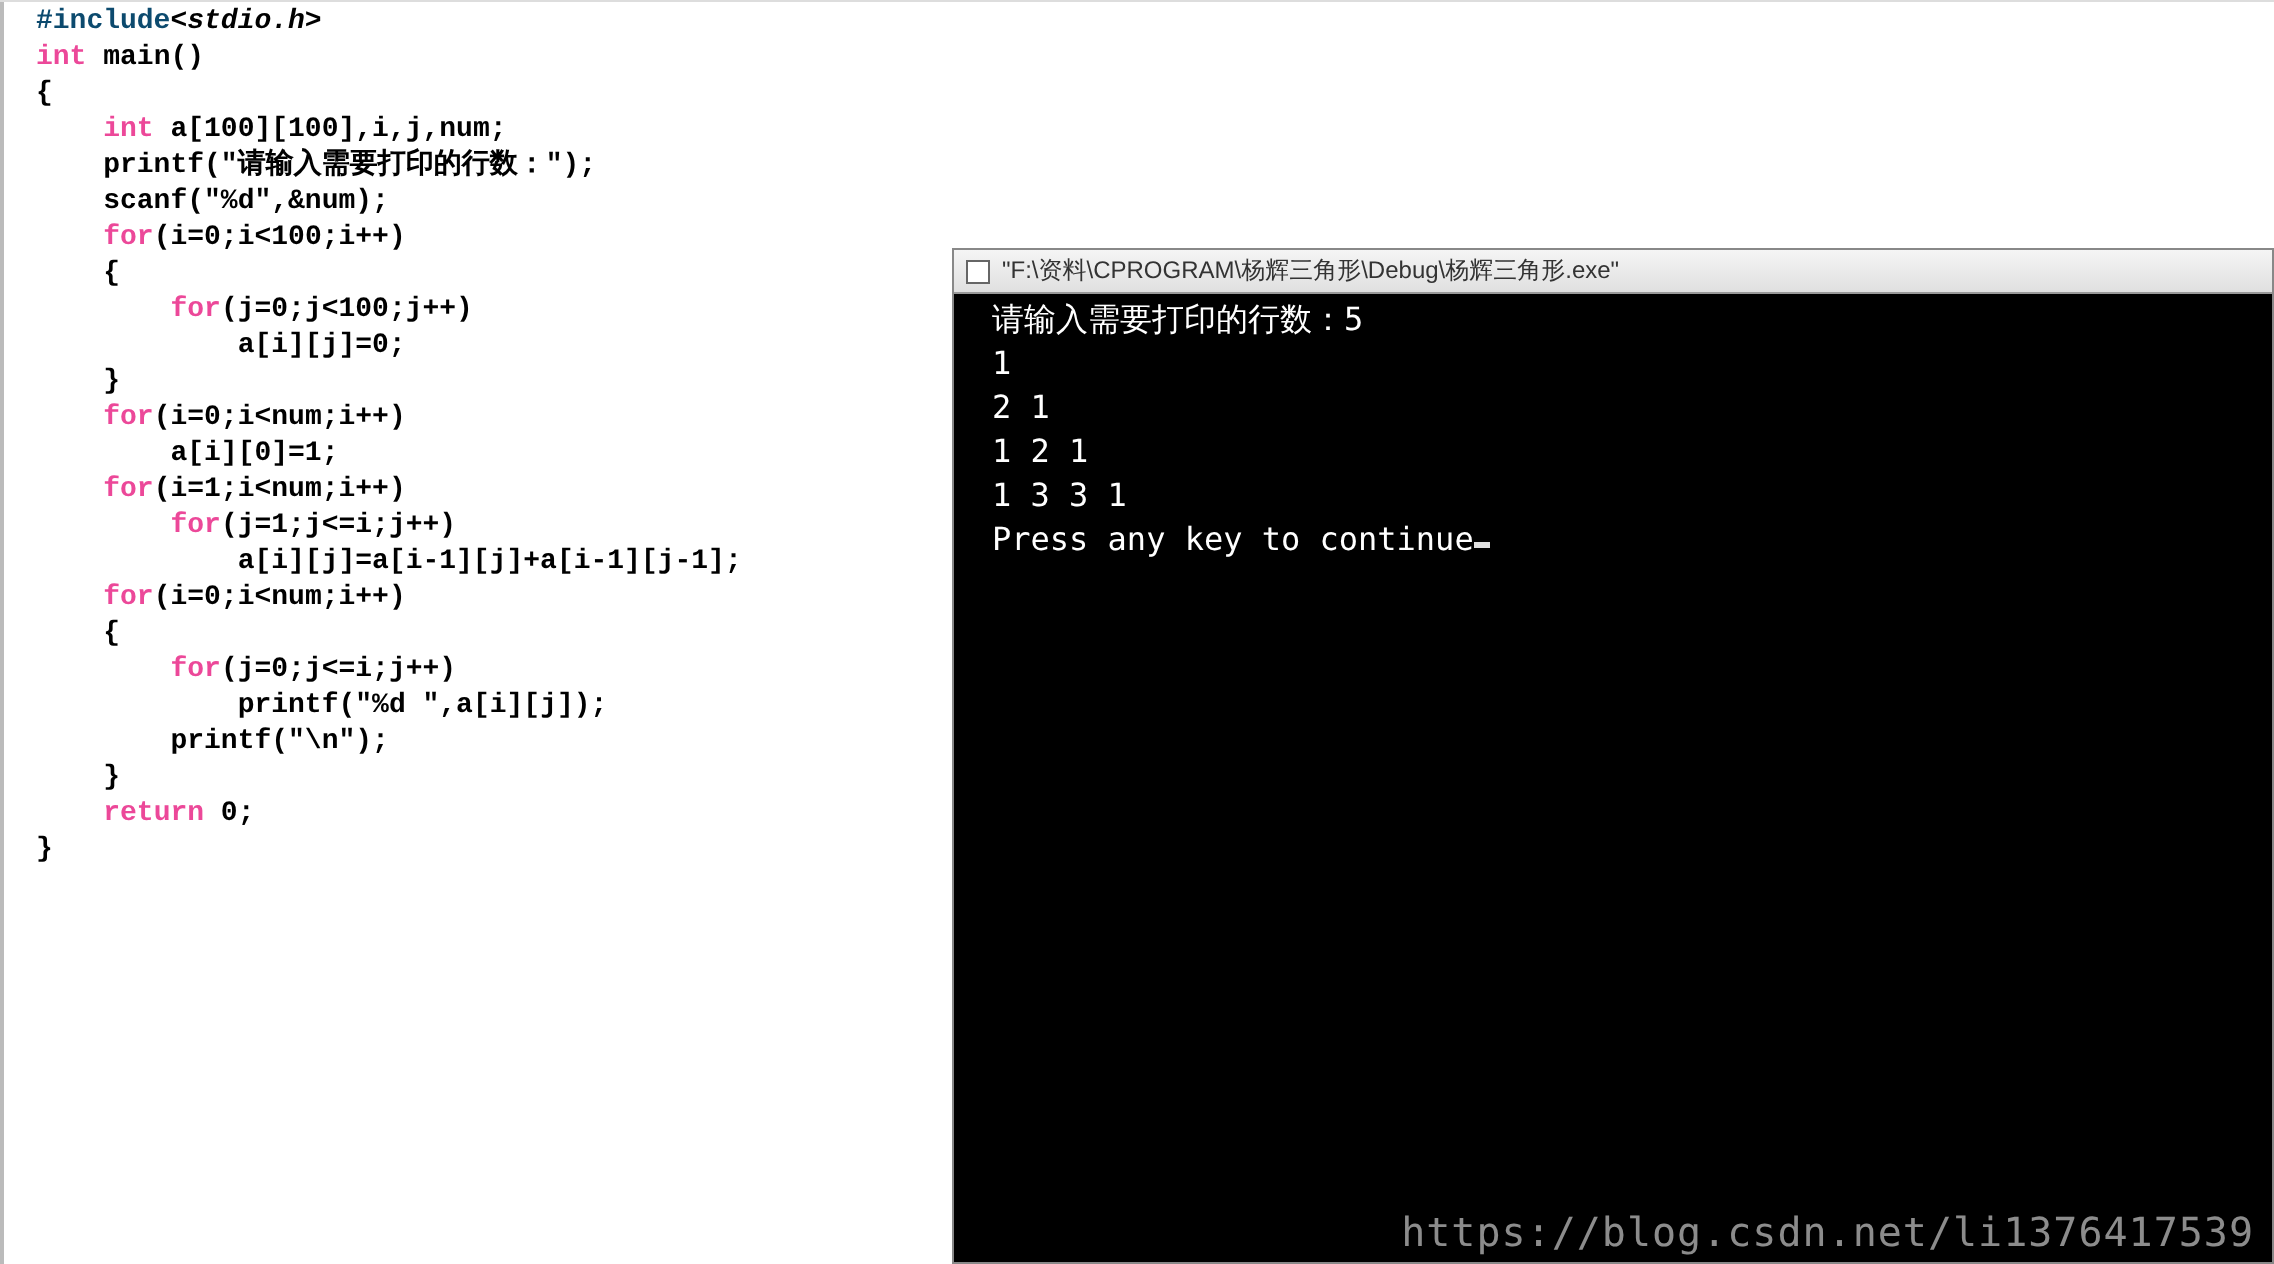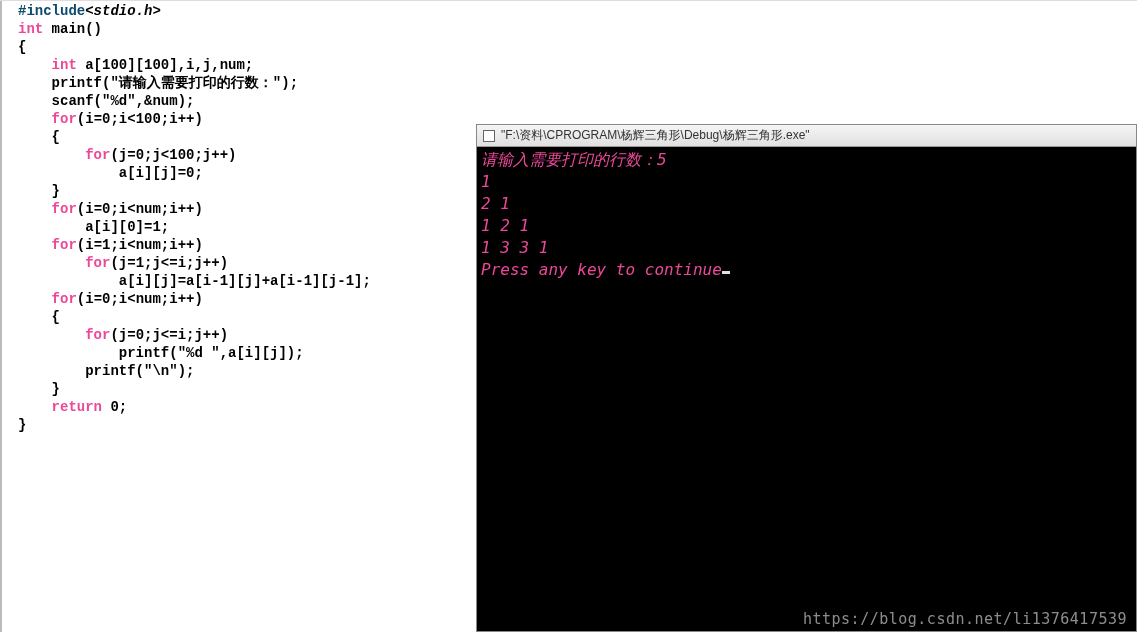--- a/index.html
+++ b/index.html
@@ -47,43 +47,42 @@
     }
     .console-icon {
       width: 12px;
       height: 12px;
       border: 1px solid #666;
       background: #fff;
       margin-right: 6px;
       display: inline-block;
     }
     .console-body {
-      padding: 2px 4px;
-      color: #ec4899;
+      padding: 2px 19px;
+      color: #ffffff;
       font-family: "NSimSun", "SimSun", monospace;
       font-size: 16px;
       line-height: 22px;
       white-space: pre;
-      font-style: italic;
     }
     .cursor {
       display: inline-block;
       width: 8px;
       height: 3px;
       background: #e0e0e0;
       vertical-align: baseline;
       margin-bottom: 1px;
     }
     .watermark {
       position: absolute;
       right: 10px;
       bottom: 4px;
       color: rgba(200,200,200,0.7);
       font-family: Consolas, monospace;
-      font-size: 15px;
+      font-size: 20px;
       letter-spacing: 0.5px;
     }
     .left-border {
       position: absolute;
       left: 0;
       top: 0;
       width: 2px;
       height: 632px;
       background: #bbb;
     }

